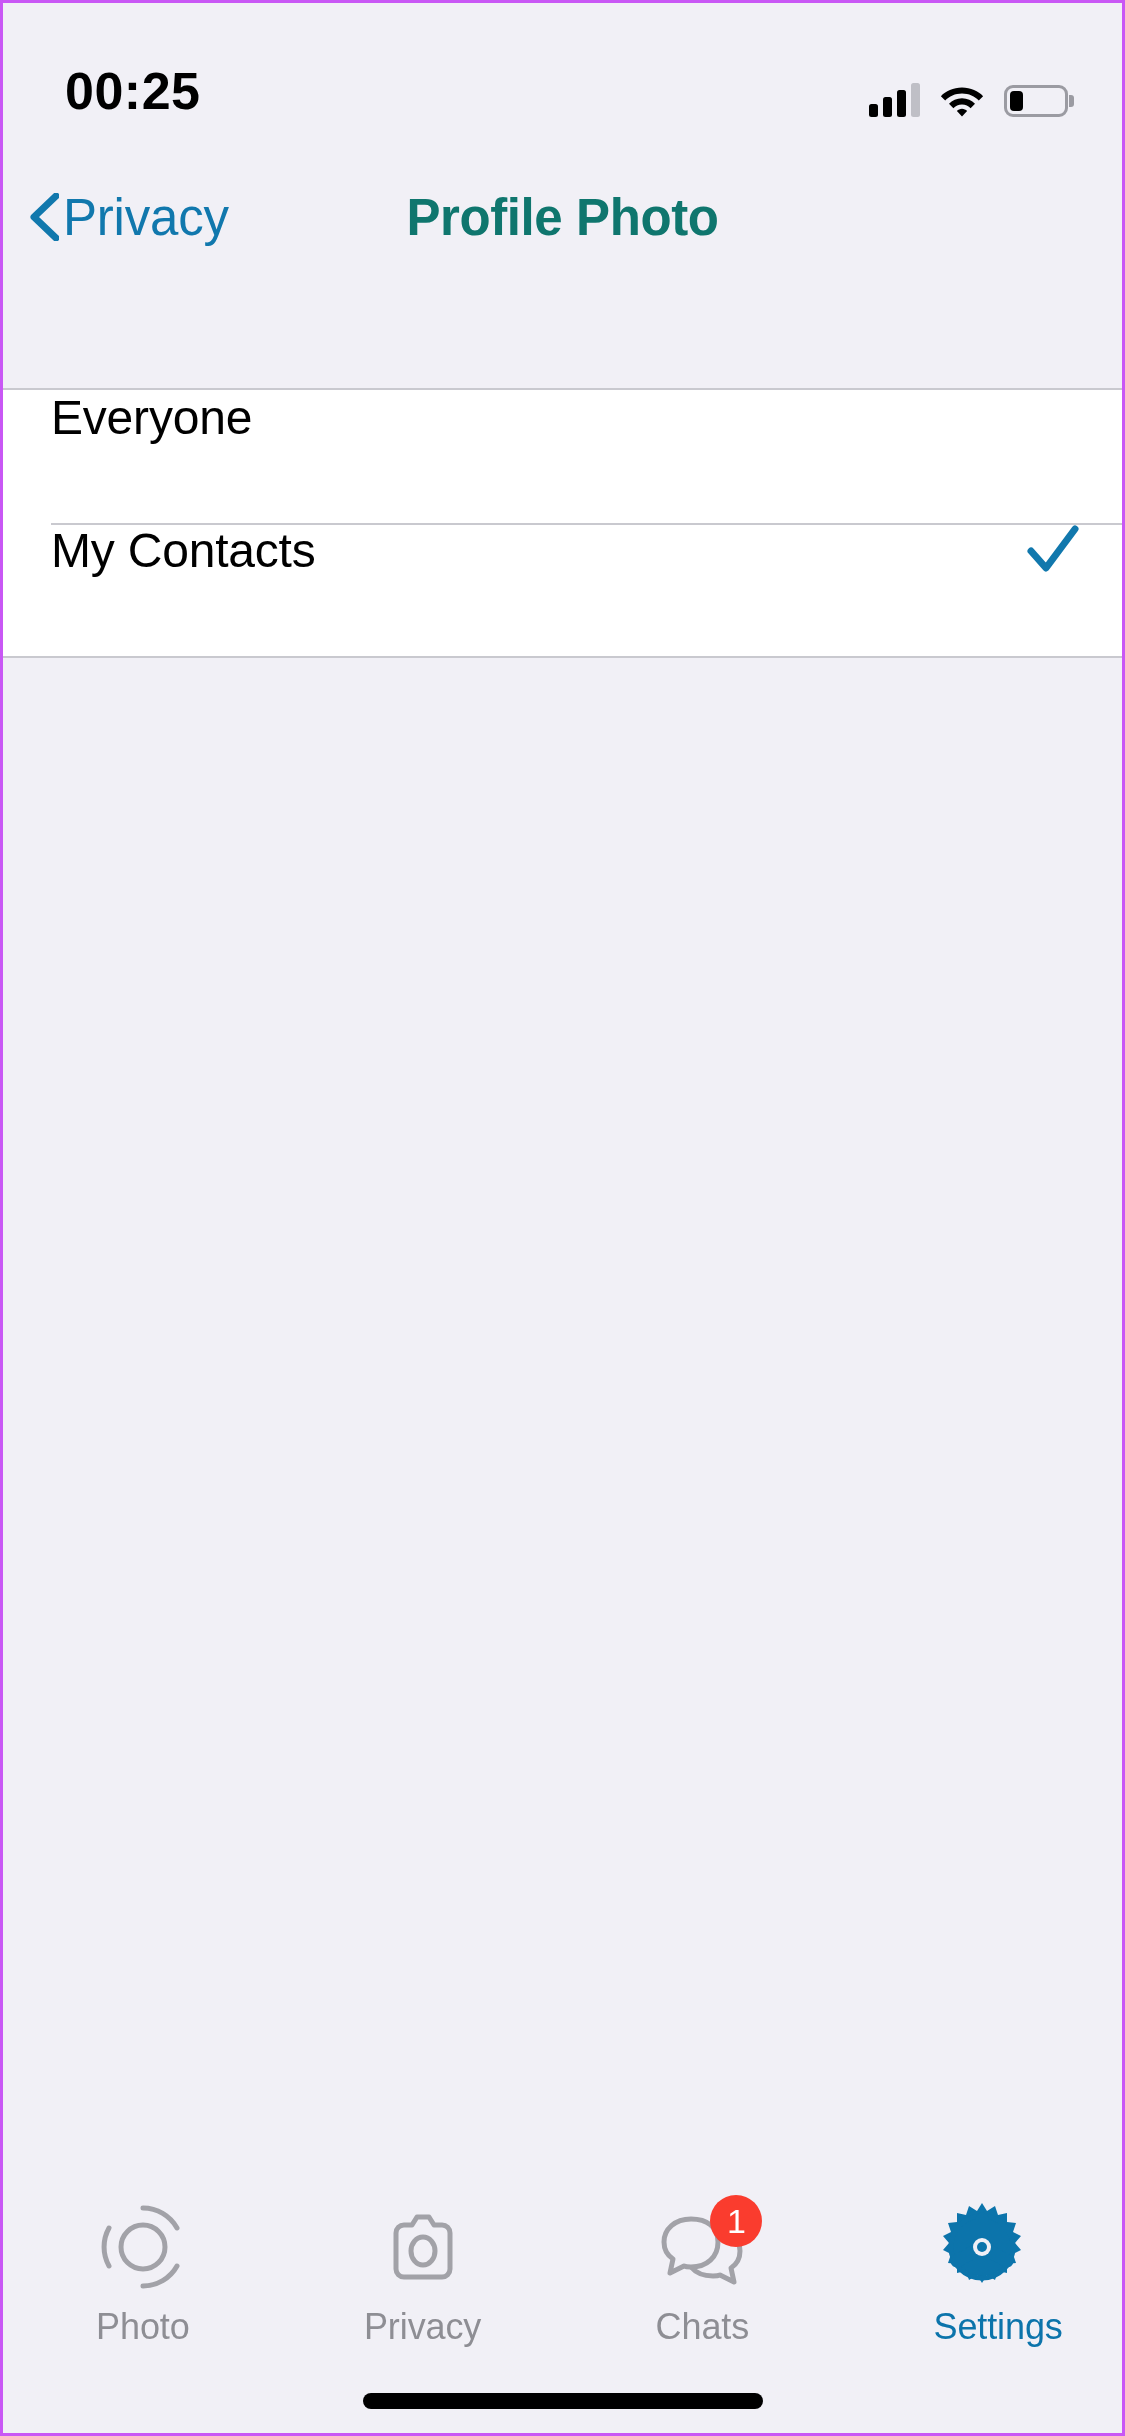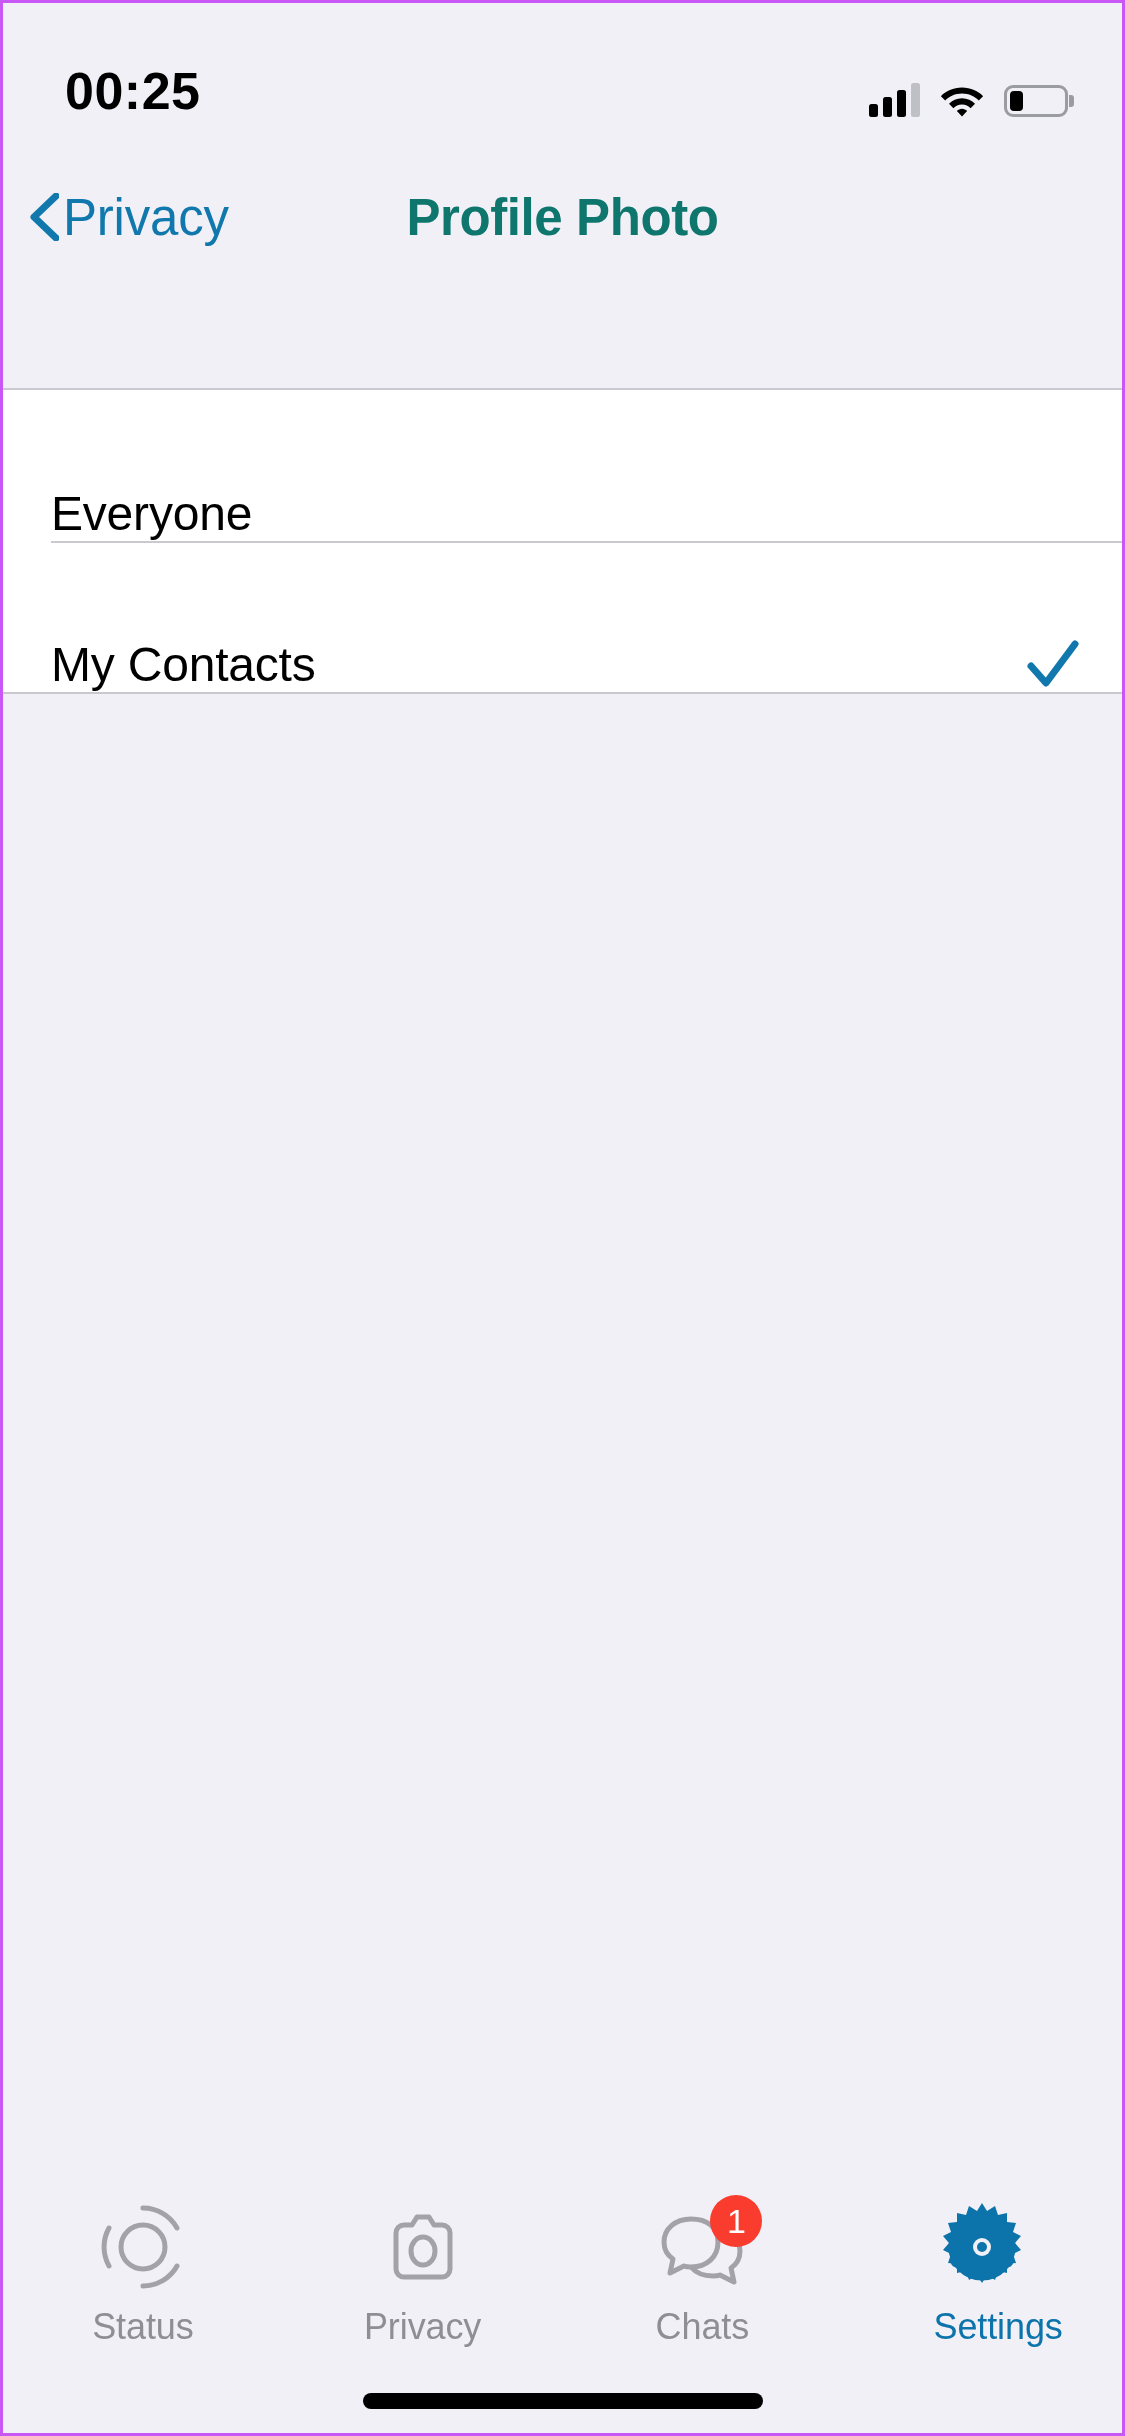--- a/index.html
+++ b/index.html
@@ -78,22 +78,22 @@
   }
 
   
   .option-list {
     position:absolute; top:385px; left:0;
     width:100%; background:#ffffff;
     border-top:2px solid #c9c9cf;
     border-bottom:2px solid #c9c9cf;
   }
   .option-row {
-    position:relative; height:151px;
-    display:flex; align-items:flex-end;
+    position:relative; height:133px;
+    display:flex; align-items:flex-start;
     padding:0 42px 0 48px;
     cursor:pointer; background:#ffffff;
   }
   .option-row + .option-row::before {
     content:""; position:absolute; top:0; left:48px; right:0;
     height:2px; background:#c9c9cf;
   }
   .option-label {
     font-size:48px; color:#000; letter-spacing:-0.2px; flex:1;
   }
@@ -197,21 +197,21 @@
       <div class="tab-icon-wrap">
         <svg class="tab-icon" viewBox="0 0 96 96">
           <g fill="none" stroke="#a2a2a8" stroke-width="5" stroke-linecap="round">
             <circle cx="48" cy="48" r="22"></circle>
             <path d="M48 9a39 39 0 0 1 34 20"></path>
             <path d="M82 67a39 39 0 0 1-34 20"></path>
             <path d="M14 67A39 39 0 0 1 14 29"></path>
           </g>
         </svg>
       </div>
-      <span class="tab-label">Status</span>
+      <span class="tab-label">Photo</span>
     </div>
 
 
     <div class="tab">
       <div class="tab-icon-wrap">
         <svg class="tab-icon" viewBox="0 0 96 96">
           <g fill="none" stroke="#a2a2a8" stroke-width="5" stroke-linejoin="round">
             <path d="M29 26h8l5-8h12l5 8h8a8 8 0 0 1 8 8v36a8 8 0 0 1-8 8H29a8 8 0 0 1-8-8V34a8 8 0 0 1 8-8z"></path>
             <ellipse cx="48" cy="52" rx="12" ry="14"></ellipse>
           </g>

